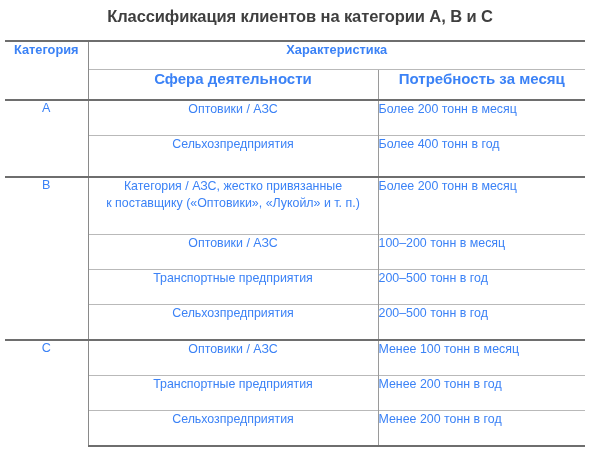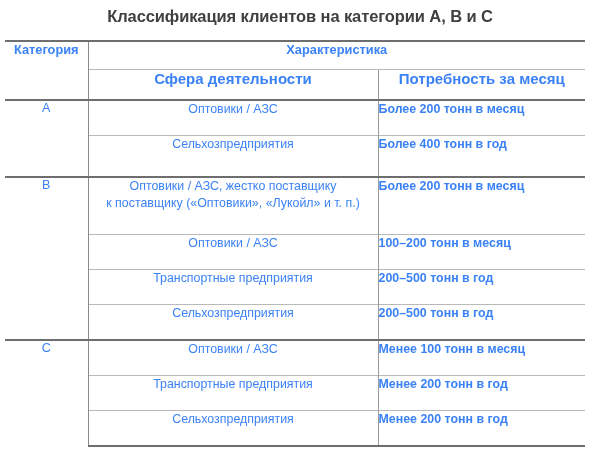--- a/index.html
+++ b/index.html
@@ -57,21 +57,21 @@
 
   
   col.c-cat   { width: 83px; }
   col.c-sph   { width: 290px; }
   col.c-need  { width: 207px; }
 
   
   .bt-thick { border-top: 2px solid #6e6e6e; }
   .bb-thick { border-bottom: 2px solid #6e6e6e; }
   .bt-thin  { border-top: 1px solid #b9b9b9; }
-  .bl-thin  { border-left: 1px solid #9a9a9a; font-weight: bold; }
+  .bl-thin  { border-left: 1px solid #9a9a9a; }
   .bl-med   { border-left: 1.5px solid #8a8a8a; }
 
   
   .hdr-cat {
     text-align: center;
     vertical-align: middle;
     font-weight: bold;
     font-size: 12.8px;
     color: #3f3f3f;
     height: 56px;
@@ -152,21 +152,21 @@
         <tr>
           <td class="sph-cell bt-thin bl-med r-h40">
             <span class="inner">Сельхозпредприятия</span>
           </td>
           <td class="need-cell bt-thin bl-thin r-h40">Более 400 тонн в год</td>
         </tr>
 
         <tr>
           <td class="cat-cell bt-thick r-h56" rowspan="4">В</td>
           <td class="sph-cell bt-thick bl-med r-h56">
-            <span class="inner">Оптовики / АЗС, жестко поставщику</span>
+            <span class="inner">Категория / АЗС, жестко привязанные</span>
             <span class="inner2">к поставщику («Оптовики», «Лукойл» и т. п.)</span>
           </td>
           <td class="need-cell bt-thick bl-thin r-h56">Более 200 тонн в месяц</td>
         </tr>
         <tr>
           <td class="sph-cell bt-thin bl-med r-h34">
             <span class="inner">Оптовики / АЗС</span>
           </td>
           <td class="need-cell bt-thin bl-thin r-h34">100–200 тонн в месяц</td>
         </tr>

